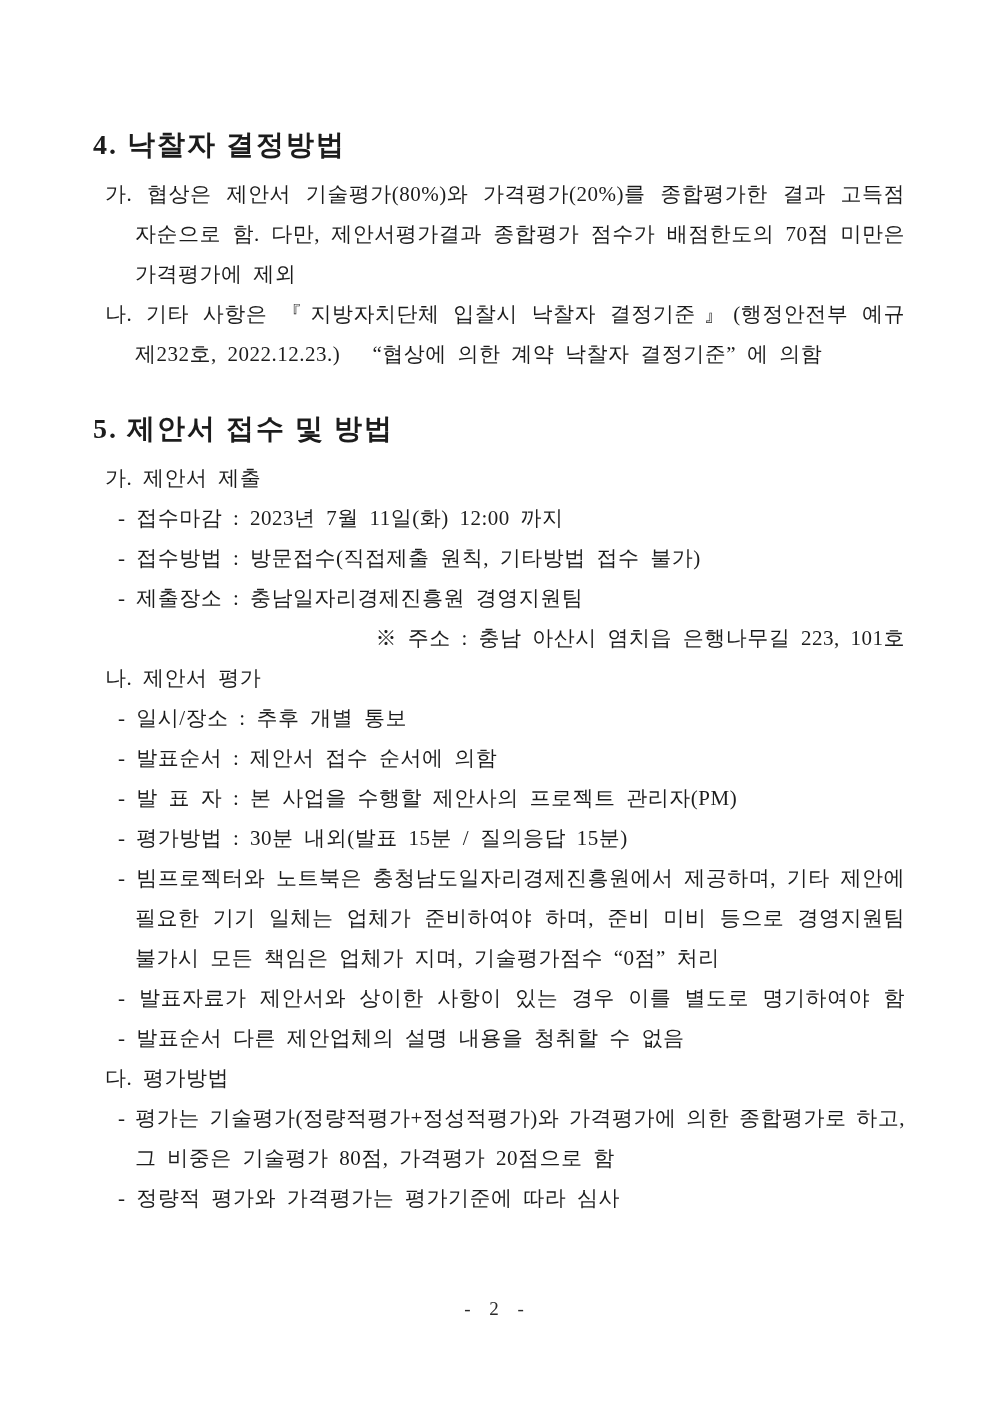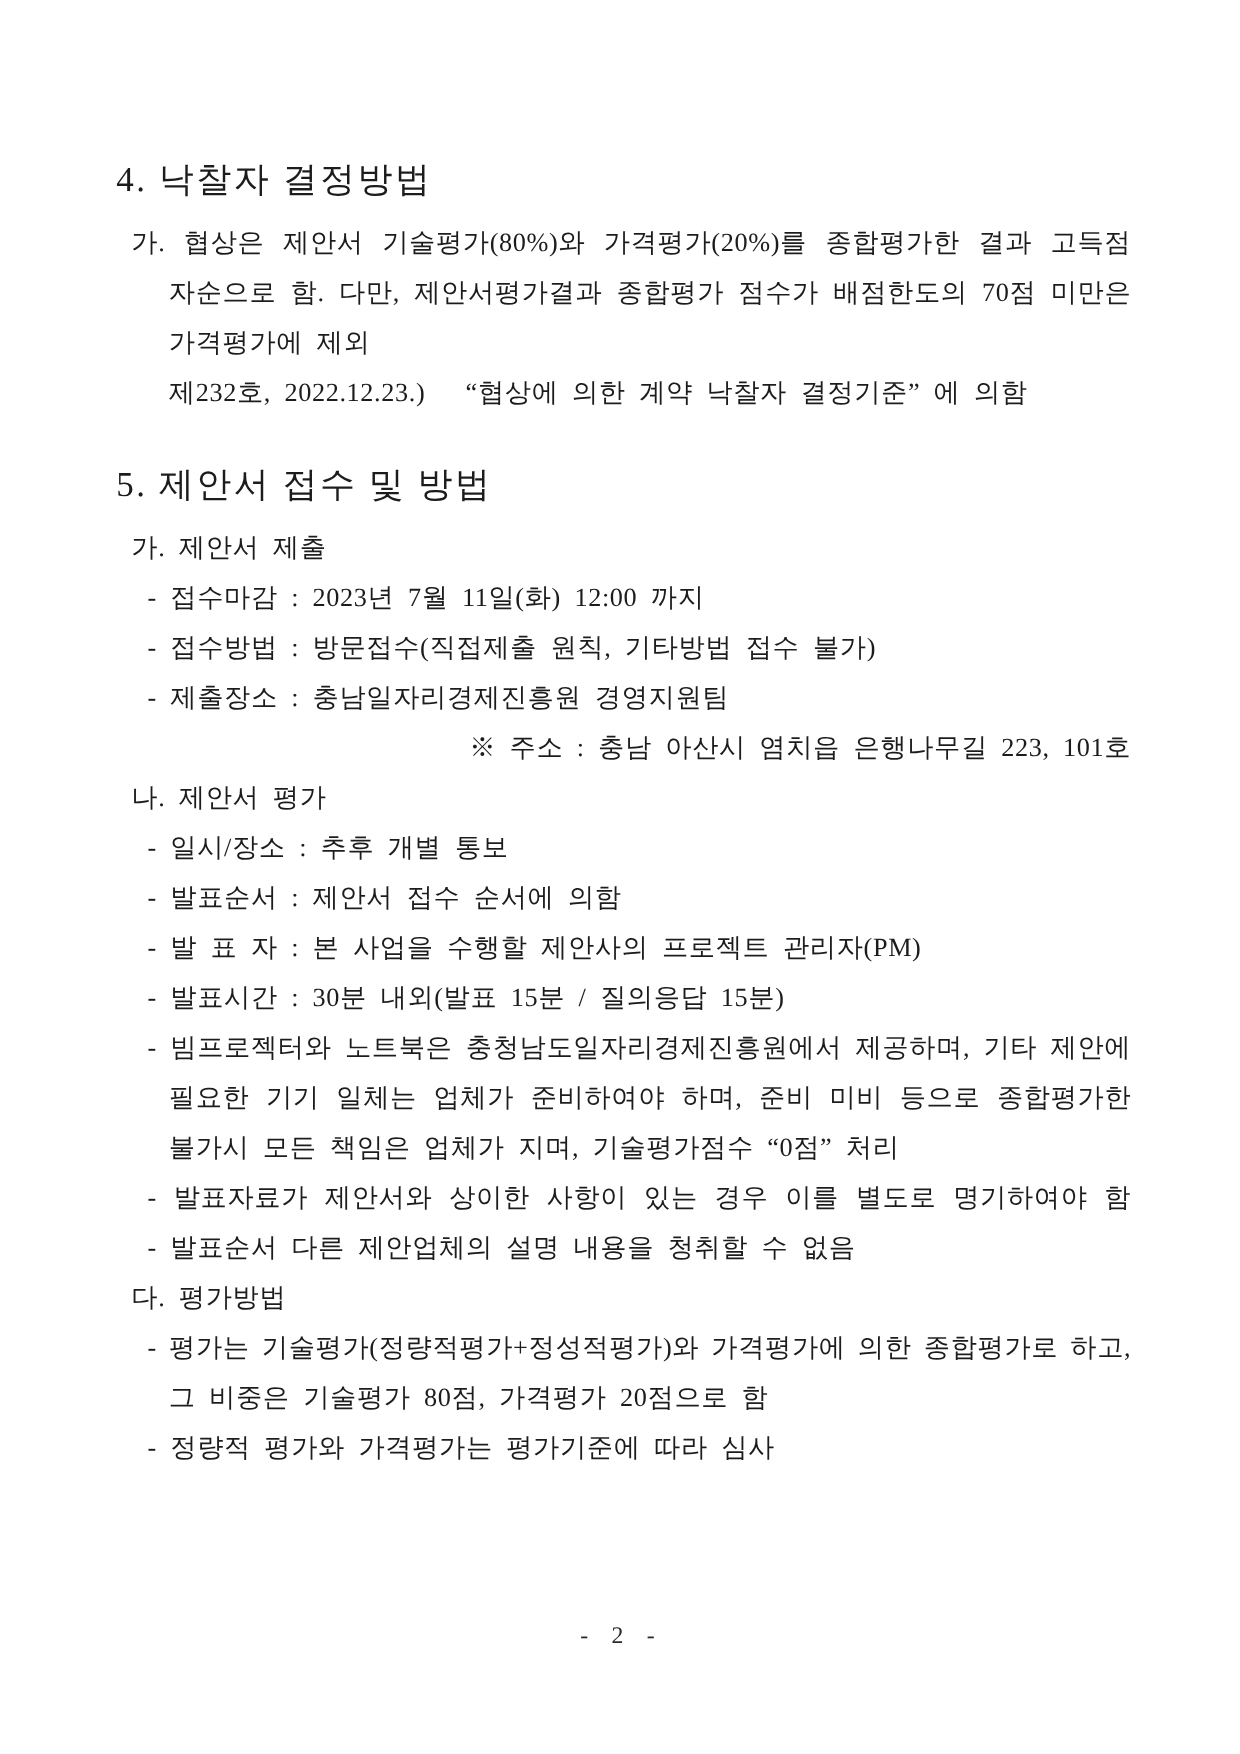--- a/index.html
+++ b/index.html
@@ -14,21 +14,21 @@
   }
   .page {
     width: 992px;
     height: 1403px;
     background: #ffffff;
     padding: 122px 87px 0 93px;
     position: relative;
   }
   .sec-heading {
     font-size: 28px;
-    font-weight: normal;
+    font-weight: bold;
     line-height: 46px;
     letter-spacing: 2px;
     white-space: nowrap;
   }
   .sec-heading.gap-top { margin-top: 32px; }
   .sec-body { margin-top: 6px; }
   .line {
     font-size: 21px;
     line-height: 40px;
     letter-spacing: 0.5px;
@@ -61,36 +61,37 @@
 </head>
 <body>
 
 <div class="page">
   <div id="sections">
       <div class="sec-heading">4. 낙찰자 결정방법</div>
       <div class="sec-body">
         <div class="line ln-ga jf">가. 협상은 제안서 기술평가(80%)와 가격평가(20%)를 종합평가한 결과 고득점</div>
         <div class="line ln-cont jf">자순으로 함. 다만, 제안서평가결과 종합평가 점수가 배점한도의 70점 미만은</div>
         <div class="line ln-cont">가격평가에 제외</div>
+        <div class="line ln-ga jf">나. 기타 사항은 『지방자치단체 입찰시 낙찰자 결정기준』(행정안전부 예규</div>
         <div class="line ln-cont">제232호, 2022.12.23.)&nbsp;&nbsp; “협상에 의한 계약 낙찰자 결정기준” 에 의함</div>
       </div>
       <div class="sec-heading gap-top">5. 제안서 접수 및 방법</div>
       <div class="sec-body">
         <div class="line ln-ga">가. 제안서 제출</div>
         <div class="line ln-dash">- 접수마감 : 2023년 7월 11일(화) 12:00 까지</div>
         <div class="line ln-dash">- 접수방법 : 방문접수(직접제출 원칙, 기타방법 접수 불가)</div>
         <div class="line ln-dash">- 제출장소 : 충남일자리경제진흥원 경영지원팀</div>
         <div class="line ln-note">※ 주소 : 충남 아산시 염치읍 은행나무길 223, 101호</div>
         <div class="line ln-ga">나. 제안서 평가</div>
         <div class="line ln-dash">- 일시/장소 : 추후 개별 통보</div>
         <div class="line ln-dash">- 발표순서 : 제안서 접수 순서에 의함</div>
         <div class="line ln-dash">- 발 표 자 : 본 사업을 수행할 제안사의 프로젝트 관리자(PM)</div>
-        <div class="line ln-dash">- 발표시간 : 30분 내외(발표 15분 / 질의응답 15분)</div>
+        <div class="line ln-dash">- 평가방법 : 30분 내외(발표 15분 / 질의응답 15분)</div>
         <div class="line ln-dash jf">- 빔프로젝터와 노트북은 충청남도일자리경제진흥원에서 제공하며, 기타 제안에</div>
-        <div class="line ln-cont jf">필요한 기기 일체는 업체가 준비하여야 하며, 준비 미비 등으로 종합평가한</div>
+        <div class="line ln-cont jf">필요한 기기 일체는 업체가 준비하여야 하며, 준비 미비 등으로 경영지원팀</div>
         <div class="line ln-cont">불가시 모든 책임은 업체가 지며, 기술평가점수 “0점” 처리</div>
         <div class="line ln-dash jf">- 발표자료가 제안서와 상이한 사항이 있는 경우 이를 별도로 명기하여야 함</div>
         <div class="line ln-dash">- 발표순서 다른 제안업체의 설명 내용을 청취할 수 없음</div>
         <div class="line ln-ga">다. 평가방법</div>
         <div class="line ln-dash jf">- 평가는 기술평가(정량적평가+정성적평가)와 가격평가에 의한 종합평가로 하고,</div>
         <div class="line ln-cont">그 비중은 기술평가 80점, 가격평가 20점으로 함</div>
         <div class="line ln-dash">- 정량적 평가와 가격평가는 평가기준에 따라 심사</div>
       </div>
     </div>
   <div class="footer">- 2 -</div>

